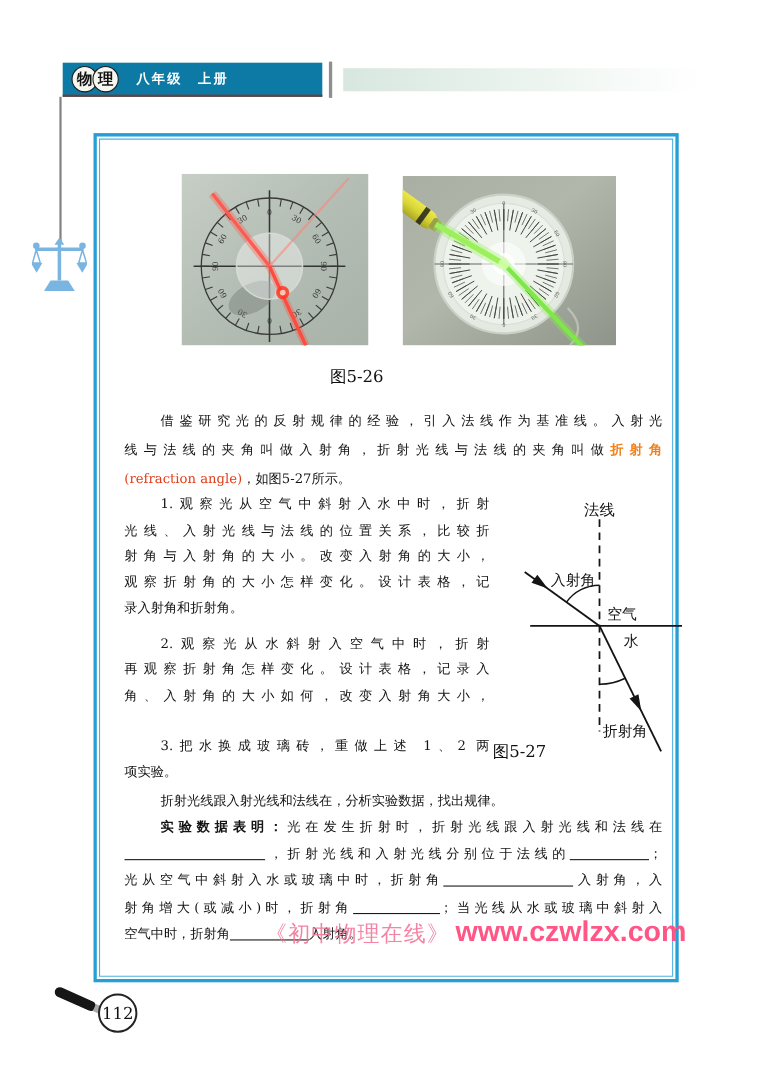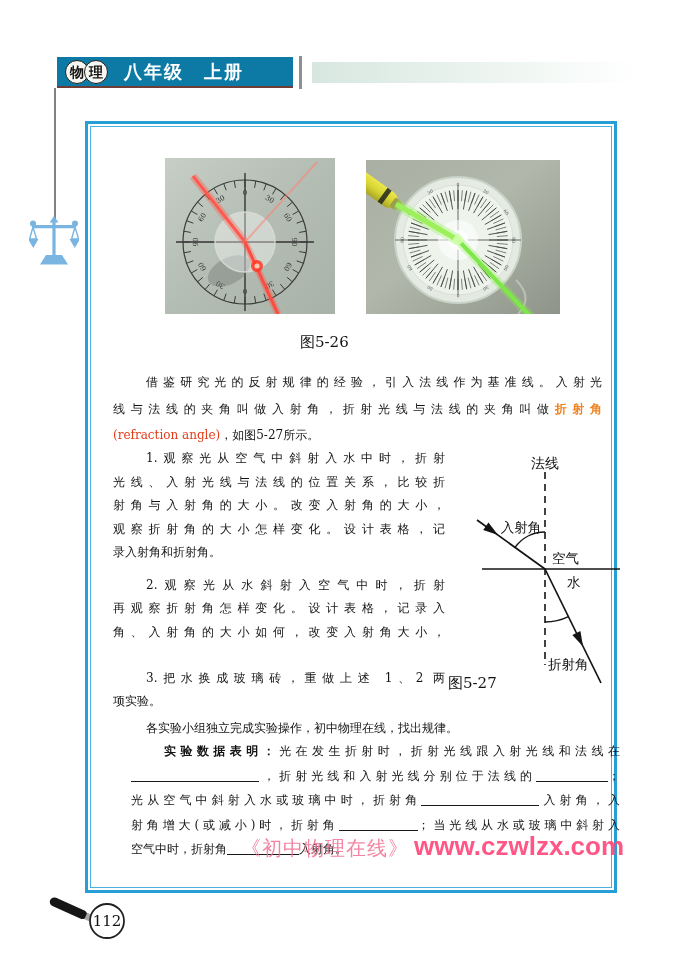--- a/index.html
+++ b/index.html
@@ -12,21 +12,21 @@
 
   
   .banner{position:absolute;left:57px;top:57px;width:236px;height:31px;background:var(--teal);
           border-bottom:2px solid var(--banner-edge);display:flex;align-items:center;box-sizing:border-box;}
   .logo{display:flex;margin-left:8px;}
   .logo .lc{width:22px;height:22px;border-radius:50%;background:#f7f7f2;border:1px solid #1c1c1c;
             color:#111;font-weight:bold;font-size:14px;line-height:22px;text-align:center;
             font-family:"DejaVu Serif",serif;}
   .logo .lc+.lc{margin-left:-5px;}
   .banner-title{color:#fff;font-family:"Liberation Sans",sans-serif;font-weight:bold;
-                font-size:18px;letter-spacing:2px;margin-left:16px;white-space:nowrap;}
+                font-size:12px;letter-spacing:2px;margin-left:16px;white-space:nowrap;}
   .hsep{position:absolute;left:299px;top:56px;width:3px;height:33px;background:#8f8f8f;}
   .gradbar{position:absolute;left:312px;top:62px;width:342px;height:21px;
            background:linear-gradient(to right,#d7e7df,#eef5f1 55%,#ffffff 95%);}
 
   
   .plumb{position:absolute;left:54px;top:88px;width:2px;height:132px;background:#828282;}
   .balance{position:absolute;left:29px;top:216px;}
 
   
   .frame{position:absolute;left:85px;top:121px;width:532px;height:772px;box-sizing:border-box;
@@ -39,21 +39,21 @@
   .figcap{position:absolute;font-size:15px;color:#111;text-align:left;}
   .cap26{left:300px;top:333px;width:120px;}
 
   
   .para{position:absolute;left:113px;font-size:12px;color:var(--ink);}
   .p-intro{top:369px;width:489px;line-height:26.5px;}
   .p-step1{top:447px;width:332px;line-height:23.5px;}
   .p-step2{top:574px;width:332px;line-height:23.4px;}
   .p-step3{top:667px;width:332px;line-height:22.5px;}
   .p-group{top:716px;width:489px;line-height:24px;}
-  .p-data{top:739px;width:489px;line-height:24.6px;margin-left:18px;}
+  .p-data{top:739px;width:489px;line-height:24.6px;}
   .pline{text-align:justify;text-align-last:justify;overflow:hidden;white-space:nowrap;}
   .pline.lastline{text-align-last:left;}
   .pline.indent{text-indent:33px;}
   .seg-orange{color:var(--orange);font-weight:bold;}
   .seg-red{color:var(--red);}
   .seg-bold{font-weight:bold;}
   .blank{display:inline-block;height:1px;border-bottom:1.5px solid #1a1a1a;margin-bottom:-2px;}
 
   
   .diagram{position:absolute;left:472px;top:441px;width:170px;height:256px;margin-top:12px;}
@@ -356,21 +356,21 @@
       <div class="para p-step2">
         <div class="pline indent"><span>2.观察光从水斜射入空气中时，折射</span></div>
         <div class="pline"><span>再观察折射角怎样变化。设计表格，记录入</span></div>
         <div class="pline"><span>角、入射角的大小如何，改变入射角大小，</span></div>
       </div>
       <div class="para p-step3">
         <div class="pline indent"><span>3.把水换成玻璃砖，重做上述 1、2 两</span></div>
         <div class="pline lastline"><span>项实验。</span></div>
       </div>
       <div class="para p-group">
-        <div class="pline lastline indent"><span>各实验小组独立完成实验操作，初中物理在线，找出规律。</span></div>
+        <div class="pline lastline indent"><span>折射光线跟入射光线和法线在，分析实验数据，找出规律。</span></div>
       </div>
       <div class="para p-data">
         <div class="pline indent"><span class="seg-bold">实验数据表明：</span><span>光在发生折射时，折射光线跟入射光线和法线在</span></div>
         <div class="pline"><span class="blank" style="width: 128px;"></span><span>，折射光线和入射光线分别位于法线的</span><span class="blank" style="width: 72px;"></span><span>；</span></div>
         <div class="pline"><span>光从空气中斜射入水或玻璃中时，折射角</span><span class="blank" style="width: 118px;"></span><span>入射角，入</span></div>
         <div class="pline"><span>射角增大(或减小)时，折射角</span><span class="blank" style="width: 79px;"></span><span>；当光线从水或玻璃中斜射入</span></div>
         <div class="pline lastline"><span>空气中时，折射角</span><span class="blank" style="width: 72px;"></span><span>入射角。</span></div>
       </div>
     </div>
 

